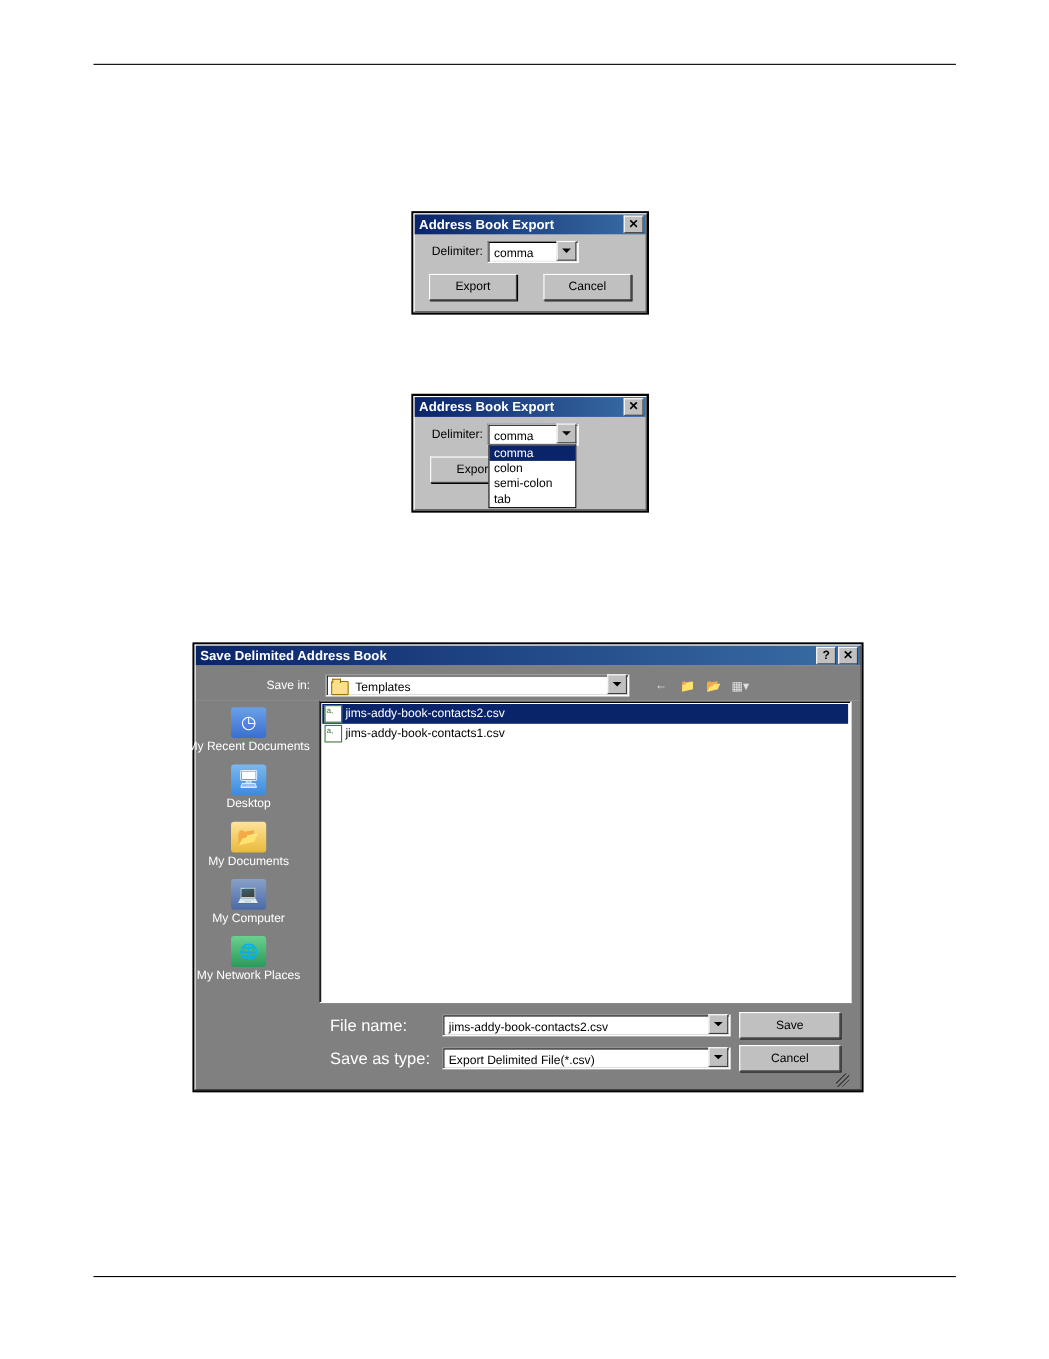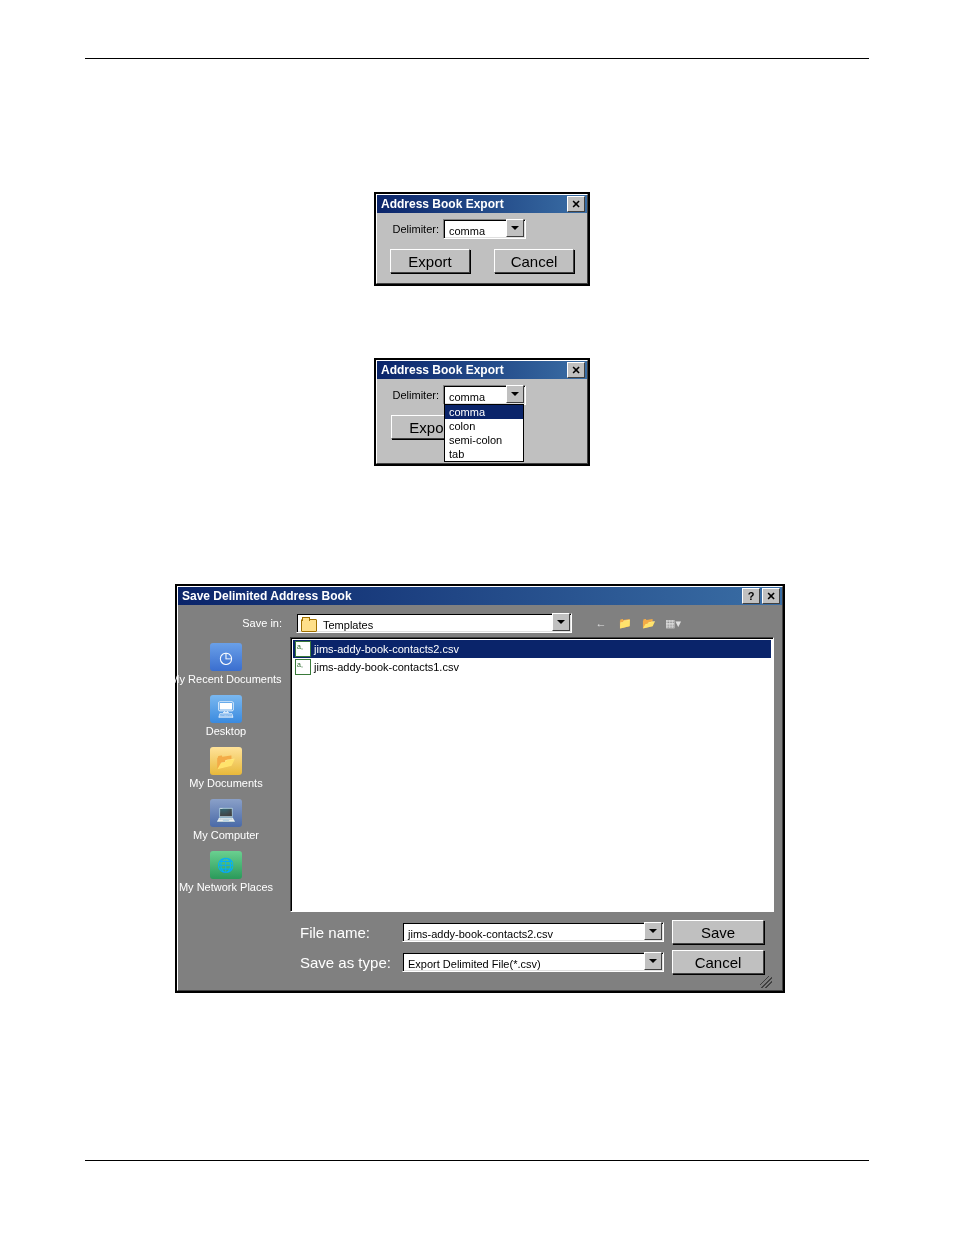--- a/index.html
+++ b/index.html
@@ -132,21 +132,21 @@
     height: 22px;
     background: #c0c0c0;
     border: 1px solid #fff;
     border-right-color: #404040;
     border-bottom-color: #404040;
     box-shadow: 1px 1px 0 #000;
     display: inline-flex;
     align-items: center;
     justify-content: center;
     padding: 0 10px;
-    font-size: 15px;
+    font-size: 11px;
     cursor: pointer;
   }
   .btn-row {
     display: flex;
     gap: 24px;
     justify-content: center;
     padding: 2px 0 2px 0;
   }
   
   .combo .dropdown {

